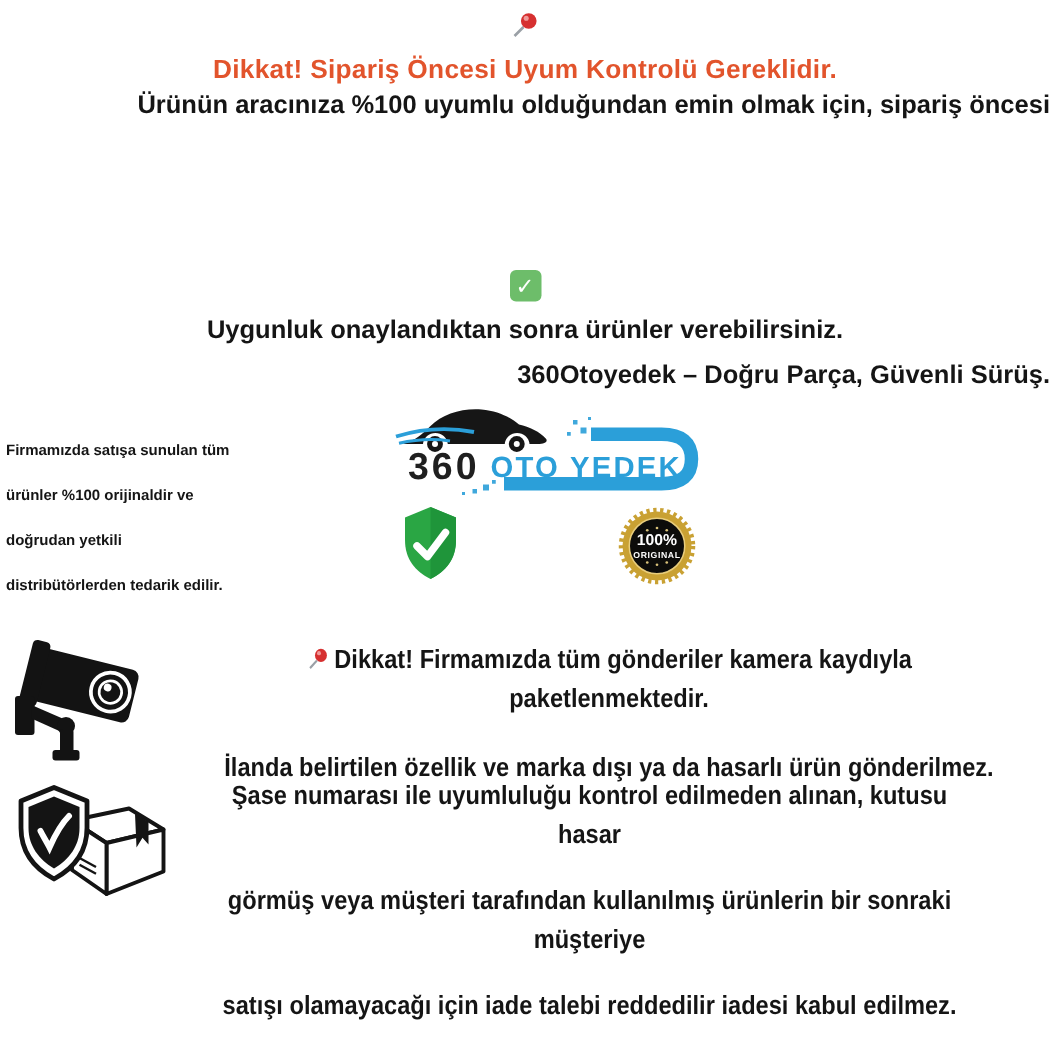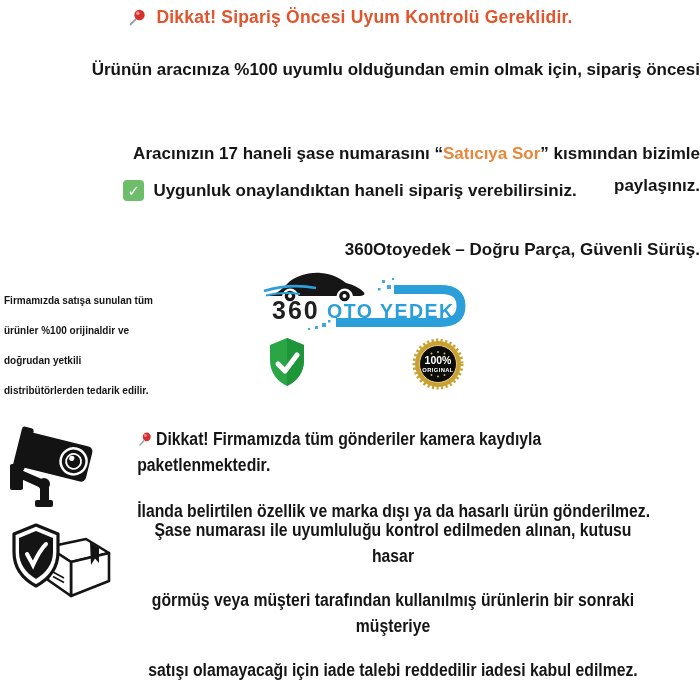--- a/index.html
+++ b/index.html
@@ -2,42 +2,42 @@
 <html><head>
 <meta charset="utf-8">
 <style>
   html,body{margin:0;padding:0;background:#fff;}
   .page{
     position:relative;width:700px;height:700px;background:#ffffff;overflow:hidden;
     font-family:"Liberation Sans","DejaVu Sans",sans-serif;font-weight:bold;color:#151515;
   }
   .abs{position:absolute;left:0;right:0;}
   .center{text-align:right;}
-  .row-center{display:flex;align-items:center;justify-content:center;gap:9px;}
+  .row-center{display:flex;align-items:center;justify-content:center;gap:9px;flex-direction:column;}
   .title-line{top:7px;font-size:17.5px;color:#e2542c;letter-spacing:.2px;}
   .intro-line1{top:60px;font-size:17px;}
   .intro-ask{top:106px;font-size:17px;line-height:32px;white-space:pre-line;}
   .highlight{color:#e8873b;}
   .approval-line{top:180px;font-size:17px;}
   .check-box{
     display:inline-flex;width:21px;height:21px;background:#6dbd6a;border-radius:4px;
     align-items:center;justify-content:center;flex:0 0 auto;
   }
   .check-box::after{content:"✓";color:#fff;font-size:15px;font-weight:bold;}
   .brand-line{top:240px;font-size:17px;}
   .col-text{position:absolute;font-size:10px;line-height:30px;text-align:left;white-space:pre-line;}
   .col-left{left:4px;width:256px;top:286px;}
   .col-right{left:478px;width:218px;top:286px;}
   .logo-svg{position:absolute;left:258px;top:266px;width:215px;height:70px;}
   .logo-svg text{font-family:"Liberation Sans","DejaVu Sans",sans-serif;font-weight:bold;}
   .shield-svg{position:absolute;left:266px;top:336px;width:42px;height:52px;}
   .badge-svg{position:absolute;left:412px;top:338px;width:52px;height:52px;}
   .badge-svg text{font-family:"Liberation Sans","DejaVu Sans",sans-serif;font-weight:bold;}
   .camera-svg{position:absolute;left:8px;top:424px;width:104px;height:90px;}
-  .pack-text{position:absolute;left:108px;right:8px;top:426px;}
+  .pack-text{position:absolute;left:120px;right:8px;top:426px;text-align:center;}
   .pack-line{font-size:17.5px;line-height:26px;transform:scaleX(.9);transform-origin:50% 50%;}
   .pack-line + .pack-line{margin-top:20px;}
   .returns-svg{position:absolute;left:8px;top:517px;width:104px;height:92px;}
   .ret-text{position:absolute;left:105px;right:19px;top:517px;text-align:center;}
   .ret-line{font-size:17.5px;line-height:26px;transform:scaleX(.9);transform-origin:50% 50%;}
   .ret-line + .ret-line{margin-top:18px;}
   .pin-icon{display:inline-block;vertical-align:-3px;}
   .pin-inline{margin-right:4px;}
 </style>
 </head>
@@ -49,28 +49,24 @@
     <svg class="pin-icon" width="20" height="20" viewBox="0 0 20 20">
       <line x1="3" y1="17" x2="9" y2="11" stroke="#9aa0a6" stroke-width="1.8"></line>
       <circle cx="12.5" cy="7" r="5.2" fill="#d63030"></circle>
       <circle cx="10.8" cy="5.2" r="1.7" fill="#ef9a9a"></circle>
     </svg>
     <span>Dikkat! Sipariş Öncesi Uyum Kontrolü Gereklidir.</span>
   </div>
 
   <div class="abs intro-line1 center">Ürünün aracınıza %100 uyumlu olduğundan emin olmak için, sipariş öncesi</div>
 
-  <div class="abs intro-ask center">
-    <span>Aracınızın 17 haneli şase numarasını “</span><span class="highlight">Satıcıya Sor</span><span>” kısmından bizimle
-paylaşınız.</span>
-  </div>
 
   <div class="abs approval-line row-center">
     <span class="check-box"></span>
-    <span>Uygunluk onaylandıktan haneli sipariş verebilirsiniz.</span>
+    <span>Uygunluk onaylandıktan sonra ürünler verebilirsiniz.</span>
   </div>
 
   <div class="abs brand-line center">360Otoyedek – Doğru Parça, Güvenli Sürüş.</div>
 
   <div class="col-text col-left">Firmamızda satışa sunulan tüm
 ürünler %100 orijinaldir ve
 doğrudan yetkili
 distribütörlerden tedarik edilir.</div>
 
   <svg class="logo-svg" viewBox="0 0 215 70">

